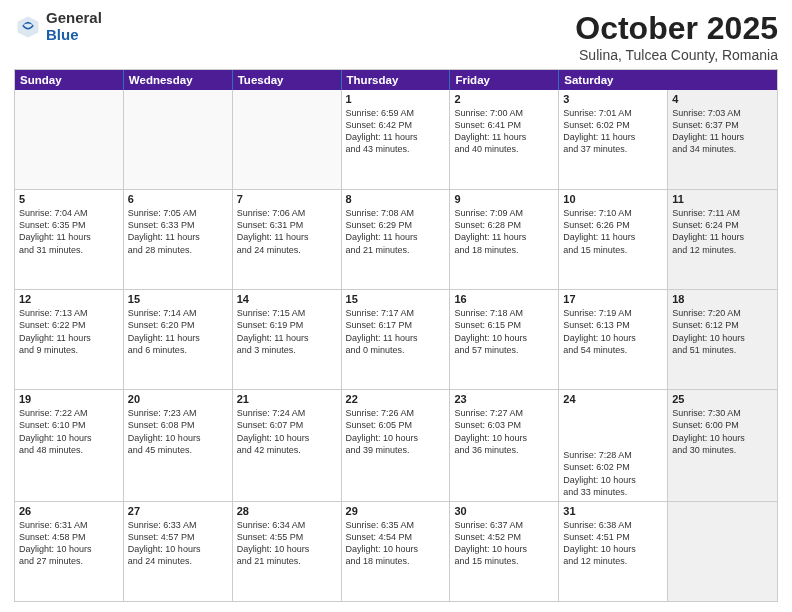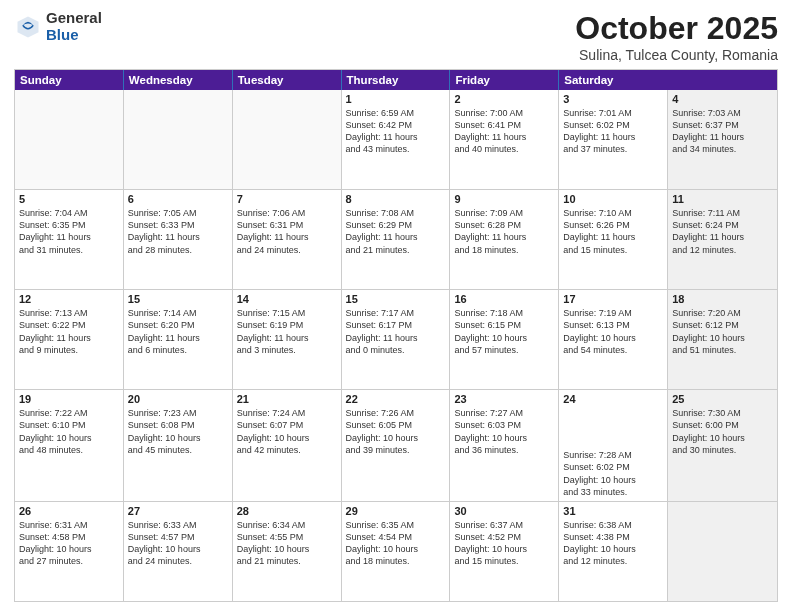--- a/index.html
+++ b/index.html
@@ -367,21 +367,21 @@
           <div class="cal-cell">
             <div class="day-num">30</div>
             <div class="cell-text" style="white-space: pre-line;">Sunrise: 6:37 AM
 Sunset: 4:52 PM
 Daylight: 10 hours
 and 15 minutes.</div>
           </div>
           <div class="cal-cell">
             <div class="day-num">31</div>
             <div class="cell-text" style="white-space: pre-line;">Sunrise: 6:38 AM
-Sunset: 4:38 PM
+Sunset: 4:51 PM
 Daylight: 10 hours
 and 12 minutes.</div>
           </div>
           <div class="cal-cell empty shaded"></div>
         </div>
       </div>
   </div>
 </div>
 
 </body></html>

